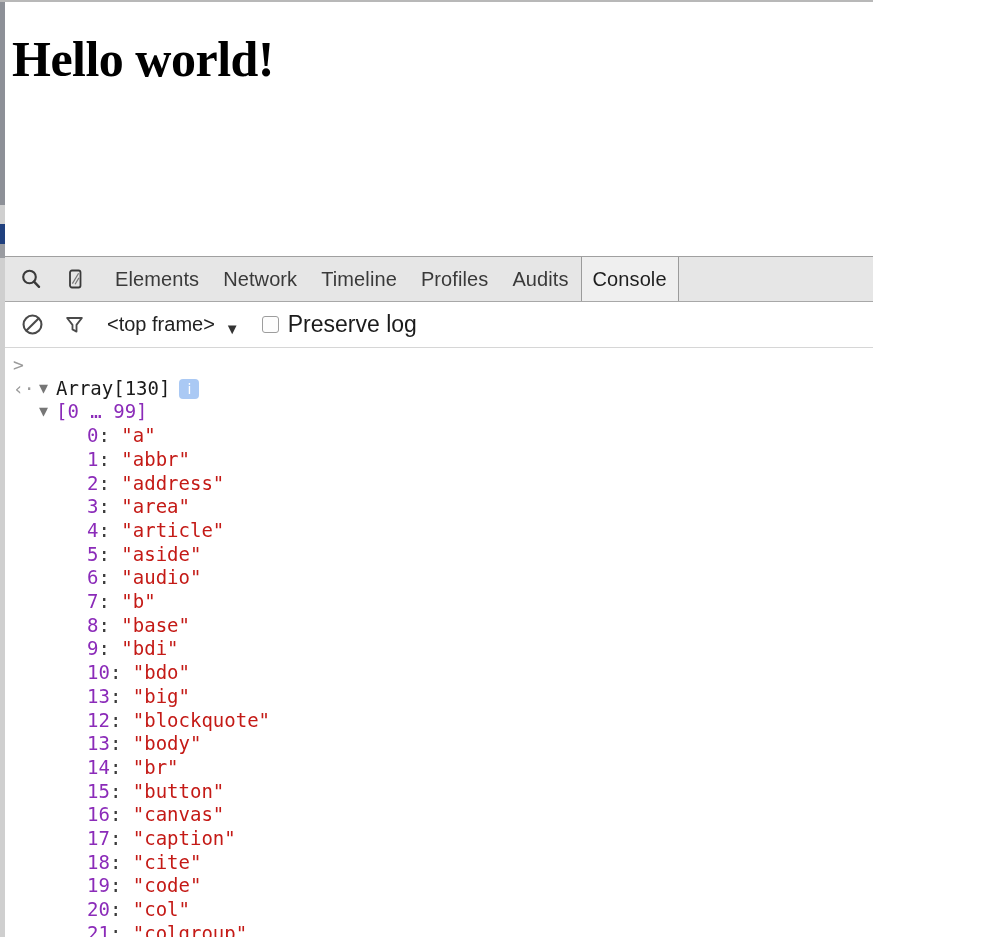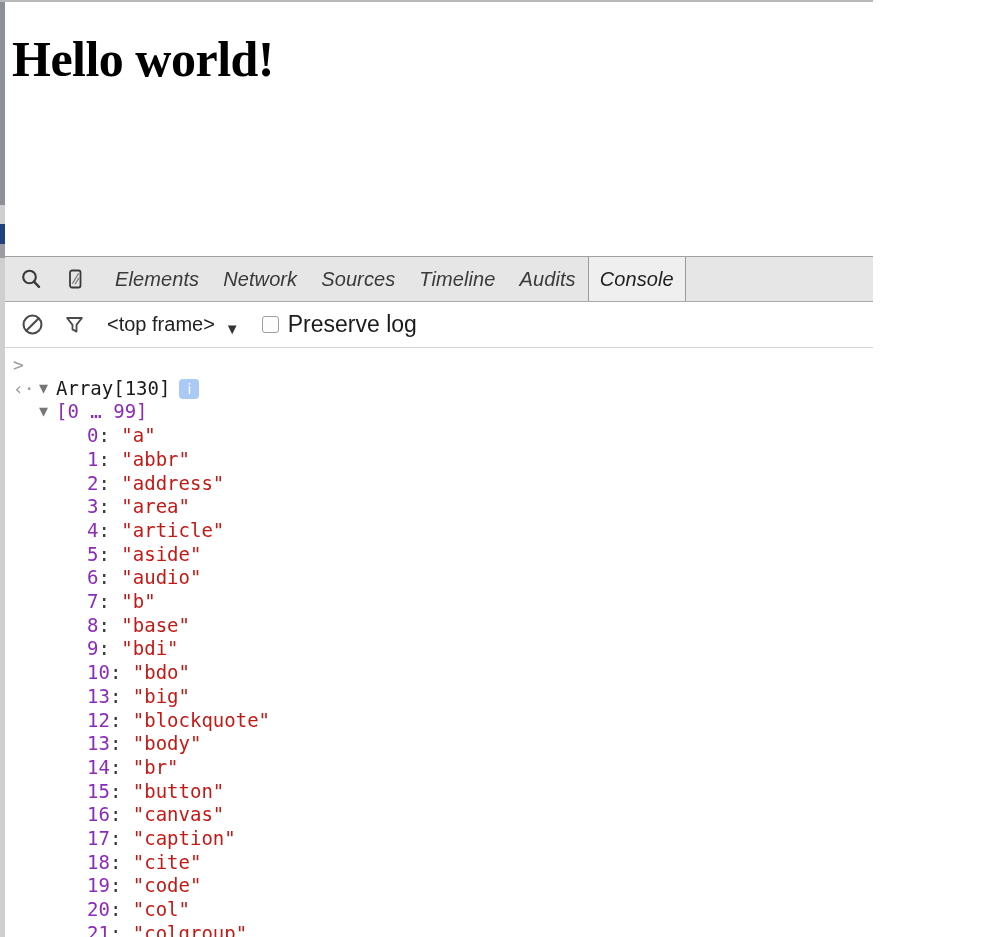--- a/index.html
+++ b/index.html
@@ -98,21 +98,20 @@
   .tabbar {
     height: 46px;
     flex: 0 0 46px;
     background: #e6e6e6;
     border-top: 1px solid #a0a0a0;
     border-bottom: 1px solid #a8a8a8;
     display: flex;
     align-items: center;
     box-sizing: border-box;
     padding-left: 4px;
-    font-style: italic;
   }
   .tb-icon {
     width: 44px;
     height: 44px;
     display: flex;
     align-items: center;
     justify-content: center;
     flex: 0 0 auto;
   }
   .tb-icon svg { display: block; }
@@ -275,22 +274,22 @@
         <svg width="24" height="24" viewBox="0 0 24 24" aria-hidden="true">
           <rect x="7" y="3.5" width="10.5" height="17" rx="2" ry="2" fill="#e6e6e6" stroke="#3a3a3a" stroke-width="1.8"></rect>
           <line x1="9.4" y1="16.6" x2="15.6" y2="6.2" stroke="#777" stroke-width="1.2"></line>
           <line x1="12.1" y1="17.3" x2="15.9" y2="10.9" stroke="#777" stroke-width="1.2"></line>
         </svg>
       </div>
 
       <div class="tabs">
         <div class="tab">Elements</div>
         <div class="tab">Network</div>
-        <div class="tab">Sources</div>
         <div class="tab">Timeline</div>
+        <div class="tab">Profiles</div>
         <div class="tab">Audits</div>
         <div class="tab active">Console</div>
       </div>
     </div>
 
     <div class="filterbar">
 
       <div class="fb-icon">
         <svg width="25" height="25" viewBox="0 0 24 24" aria-hidden="true">
           <circle cx="12" cy="12" r="8.6" fill="none" stroke="#4a4a4a" stroke-width="2"></circle>

